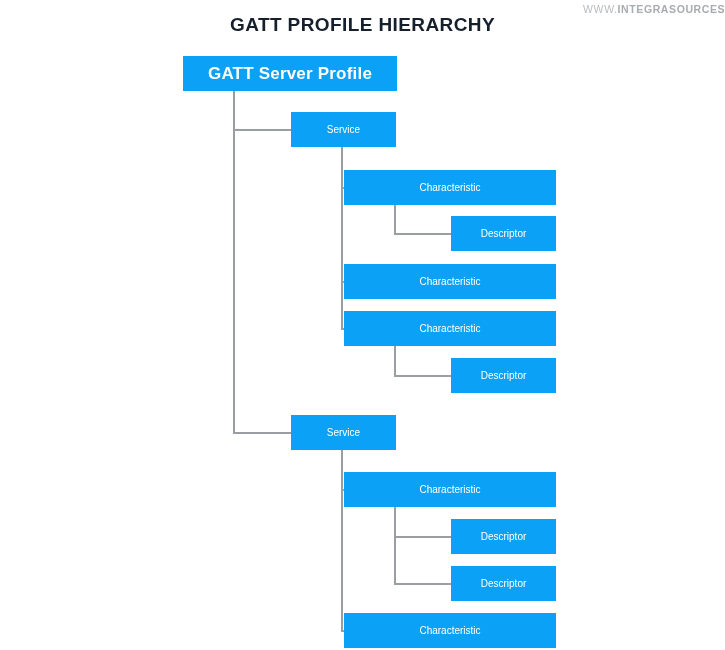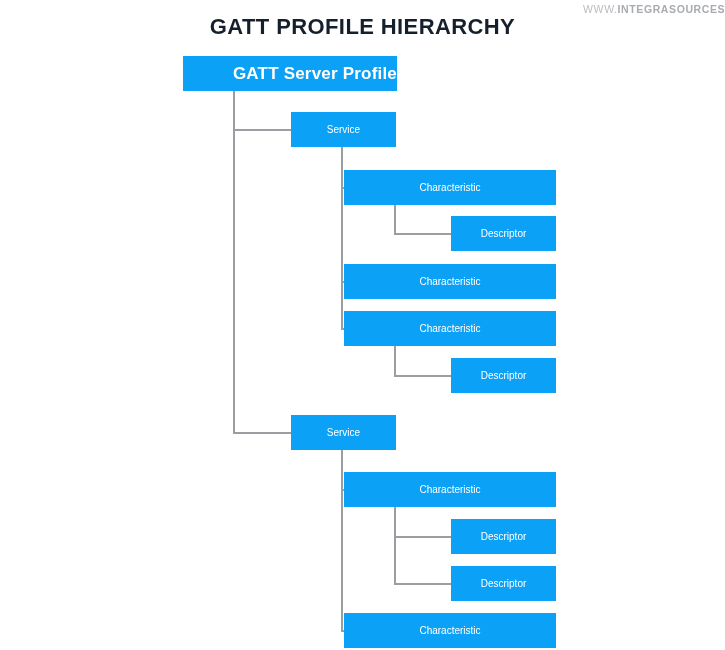--- a/index.html
+++ b/index.html
@@ -36,21 +36,21 @@
     color: #a8abaf;
   }
 
   
   .title {
     position: absolute;
     top: 14px;
     left: 0;
     width: 725px;
     text-align: center;
-    font-size: 22px;
+    font-size: 19px;
     font-weight: bold;
     letter-spacing: 0.4px;
     color: #16202c;
     white-space: nowrap;
   }
 
   
   .line {
     position: absolute;
     background: #9a9ea3;
@@ -101,21 +101,21 @@
       <div class="line v" style="left: 394px; top: 346px; height: 31px; background: rgb(154, 158, 163);"></div>
       <div class="line h" style="left: 341px; top: 489px; width: 3px; background: rgb(154, 158, 163);"></div>
       <div class="line h" style="left: 341px; top: 630px; width: 3px; background: rgb(154, 158, 163);"></div>
       <div class="line v" style="left: 341px; top: 450px; height: 182px; background: rgb(154, 158, 163);"></div>
       <div class="line h" style="left: 394px; top: 536px; width: 57px; background: rgb(154, 158, 163);"></div>
       <div class="line h" style="left: 394px; top: 583px; width: 57px; background: rgb(154, 158, 163);"></div>
       <div class="line v" style="left: 394px; top: 507px; height: 78px; background: rgb(154, 158, 163);"></div>
     </div>
 
   <div id="nodes-layer">
-      <div class="node root" style="left: 183px; top: 56px; width: 214px; height: 35px; background: rgb(11, 161, 247); color: rgb(255, 255, 255); justify-content: flex-end;">
+      <div class="node root" style="left: 183px; top: 56px; width: 214px; height: 35px; background: rgb(11, 161, 247); color: rgb(255, 255, 255);">
         <span>GATT Server Profile</span>
       </div>
       <div class="node" style="left: 291px; top: 112px; width: 105px; height: 35px; background: rgb(11, 161, 247); color: rgb(255, 255, 255);">
         <span>Service</span>
       </div>
       <div class="node" style="left: 344px; top: 170px; width: 212px; height: 35px; background: rgb(11, 161, 247); color: rgb(255, 255, 255);">
         <span>Characteristic</span>
       </div>
       <div class="node" style="left: 451px; top: 216px; width: 105px; height: 35px; background: rgb(11, 161, 247); color: rgb(255, 255, 255);">
         <span>Descriptor</span>

